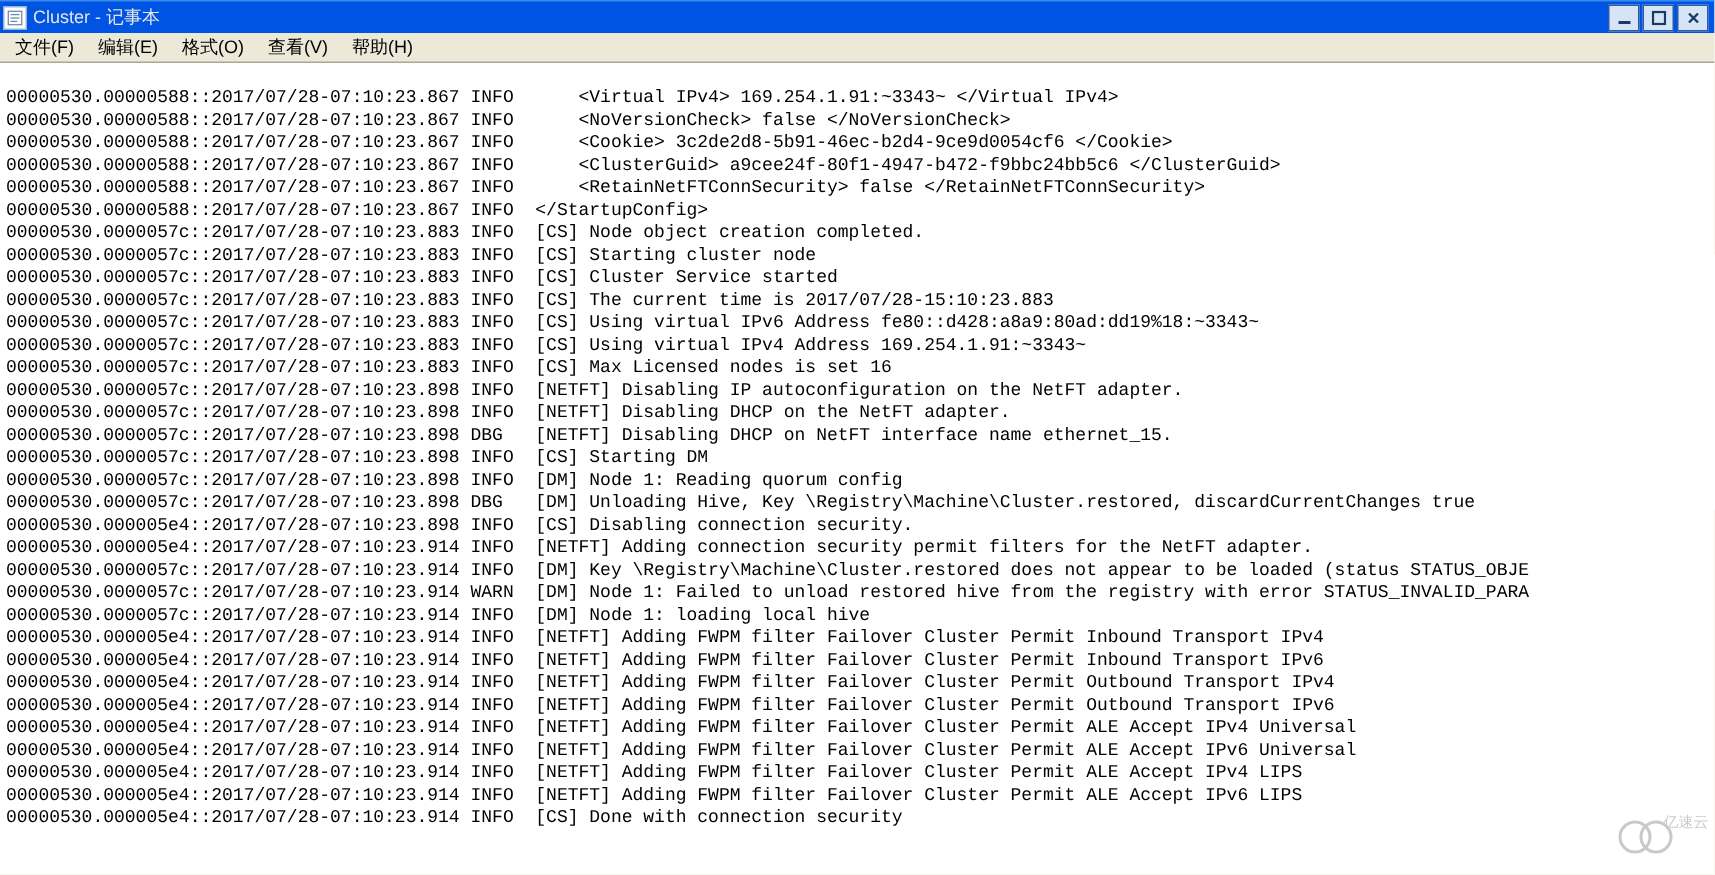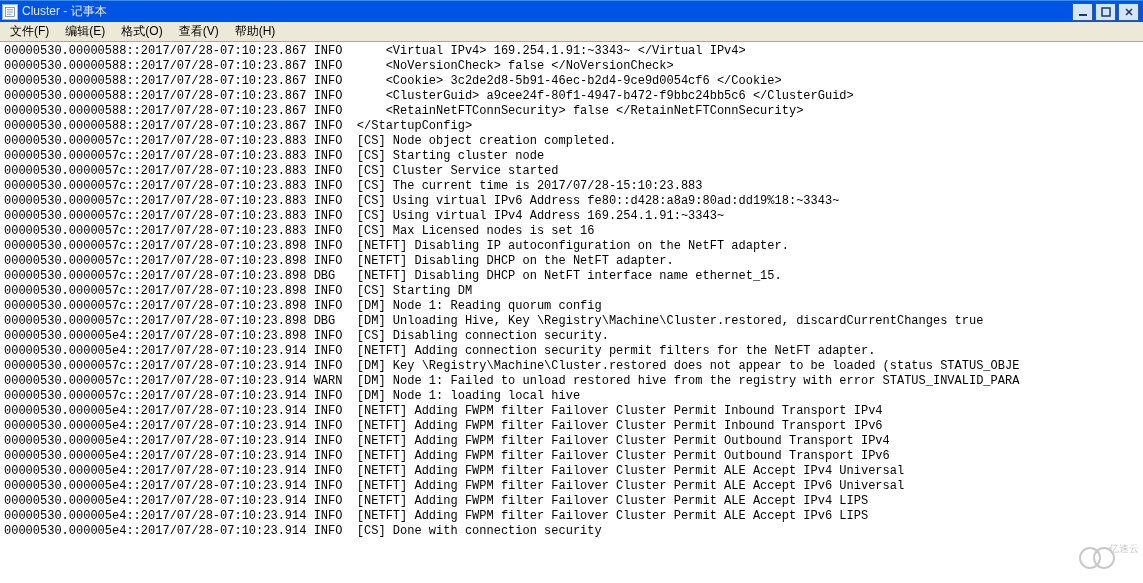--- a/index.html
+++ b/index.html
@@ -57,21 +57,21 @@
     font-size: 12px;
   }
   .menu-item {
     padding: 2px 8px;
     cursor: default;
   }
   .content {
     background: #fff;
     height: calc(583px - 22px - 20px);
     overflow: auto;
-    padding: 2px 4px;
+    padding: 16px 4px;
     font-family: "SimSun", "Consolas", "Courier New", monospace;
     font-size: 12px;
     line-height: 15px;
     white-space: pre;
     color: #000;
   }
   .log-line { display: block; }
   .watermark {
     position: absolute;
     right: 6px;

